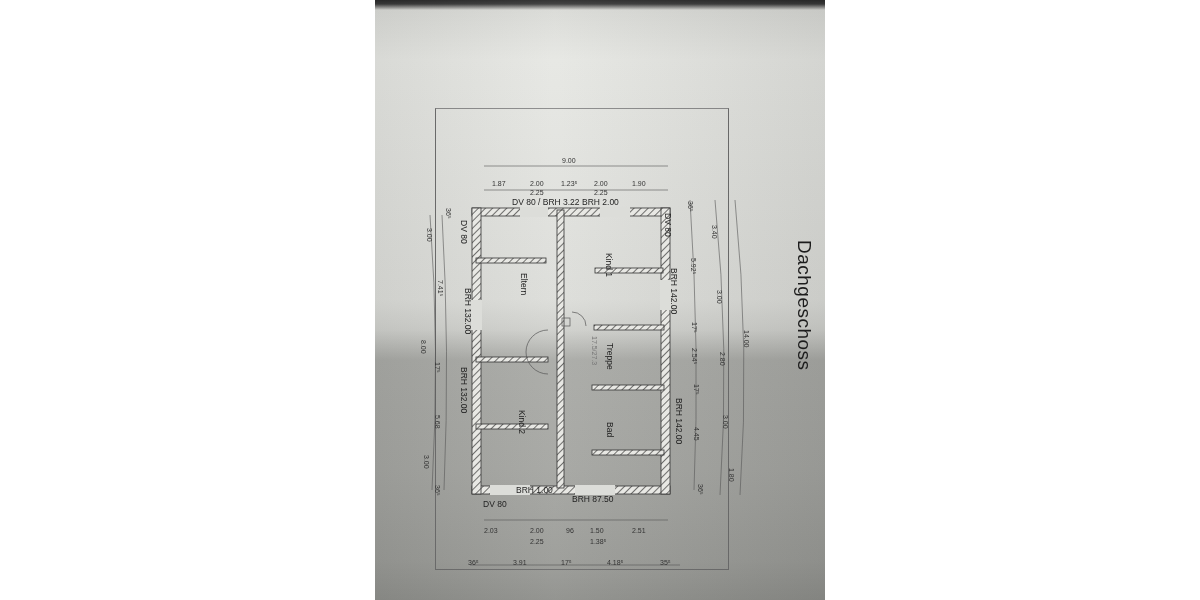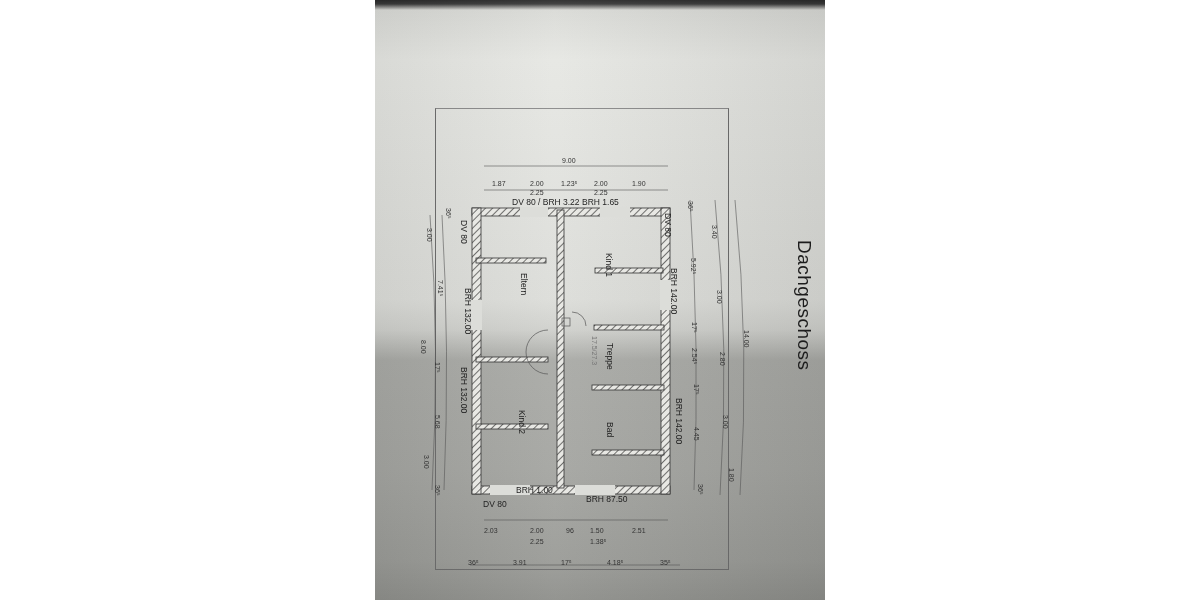--- a/index.html
+++ b/index.html
@@ -83,30 +83,30 @@
 <div class="title" style="left:815px;top:240px;">Dachgeschoss</div>
 
 <div class="t tl vert" style="left:528px;top:273px;">Eltern</div>
 <div class="t tl vert" style="left:613px;top:253px;">Kind 1</div>
 <div class="t tl vert" style="left:614px;top:343px;">Treppe</div>
 <div class="t vert" style="left:598px;top:336px;color:#777;">17.5/27.3</div>
 <div class="t tl vert" style="left:526px;top:410px;">Kind 2</div>
 <div class="t tl vert" style="left:614px;top:422px;">Bad</div>
 
 <div class="t tl" style="left:512px;top:198px;">DV 80 / BRH 3.22</div>
-<div class="t tl" style="left:582px;top:198px;">BRH 1.65</div>
+<div class="t tl" style="left:582px;top:198px;">BRH 2.00</div>
 <div class="t tl vert" style="left:672px;top:213px;">DV 80</div>
 <div class="t tl vert" style="left:468px;top:220px;">DV 80</div>
 <div class="t tl vert" style="left:472px;top:288px;">BRH 132.00</div>
 <div class="t tl vert" style="left:468px;top:367px;">BRH 132.00</div>
 <div class="t tl vert" style="left:678px;top:268px;">BRH 142.00</div>
 <div class="t tl vert" style="left:683px;top:398px;">BRH 142.00</div>
 <div class="t tl" style="left:483px;top:500px;">DV 80</div>
 <div class="t tl" style="left:516px;top:486px;">BRH 1.00</div>
-<div class="t tl" style="left:586px;top:495px;">BRH 87.50</div>
+<div class="t tl" style="left:572px;top:495px;">BRH 87.50</div>
 
 <div class="t" style="left:562px;top:157px;">9.00</div>
 <div class="t" style="left:492px;top:180px;">1.87</div>
 <div class="t" style="left:530px;top:180px;">2.00</div>
 <div class="t" style="left:561px;top:180px;">1.23⁵</div>
 <div class="t" style="left:594px;top:180px;">2.00</div>
 <div class="t" style="left:632px;top:180px;">1.90</div>
 <div class="t" style="left:530px;top:189px;">2.25</div>
 <div class="t" style="left:594px;top:189px;">2.25</div>
 

